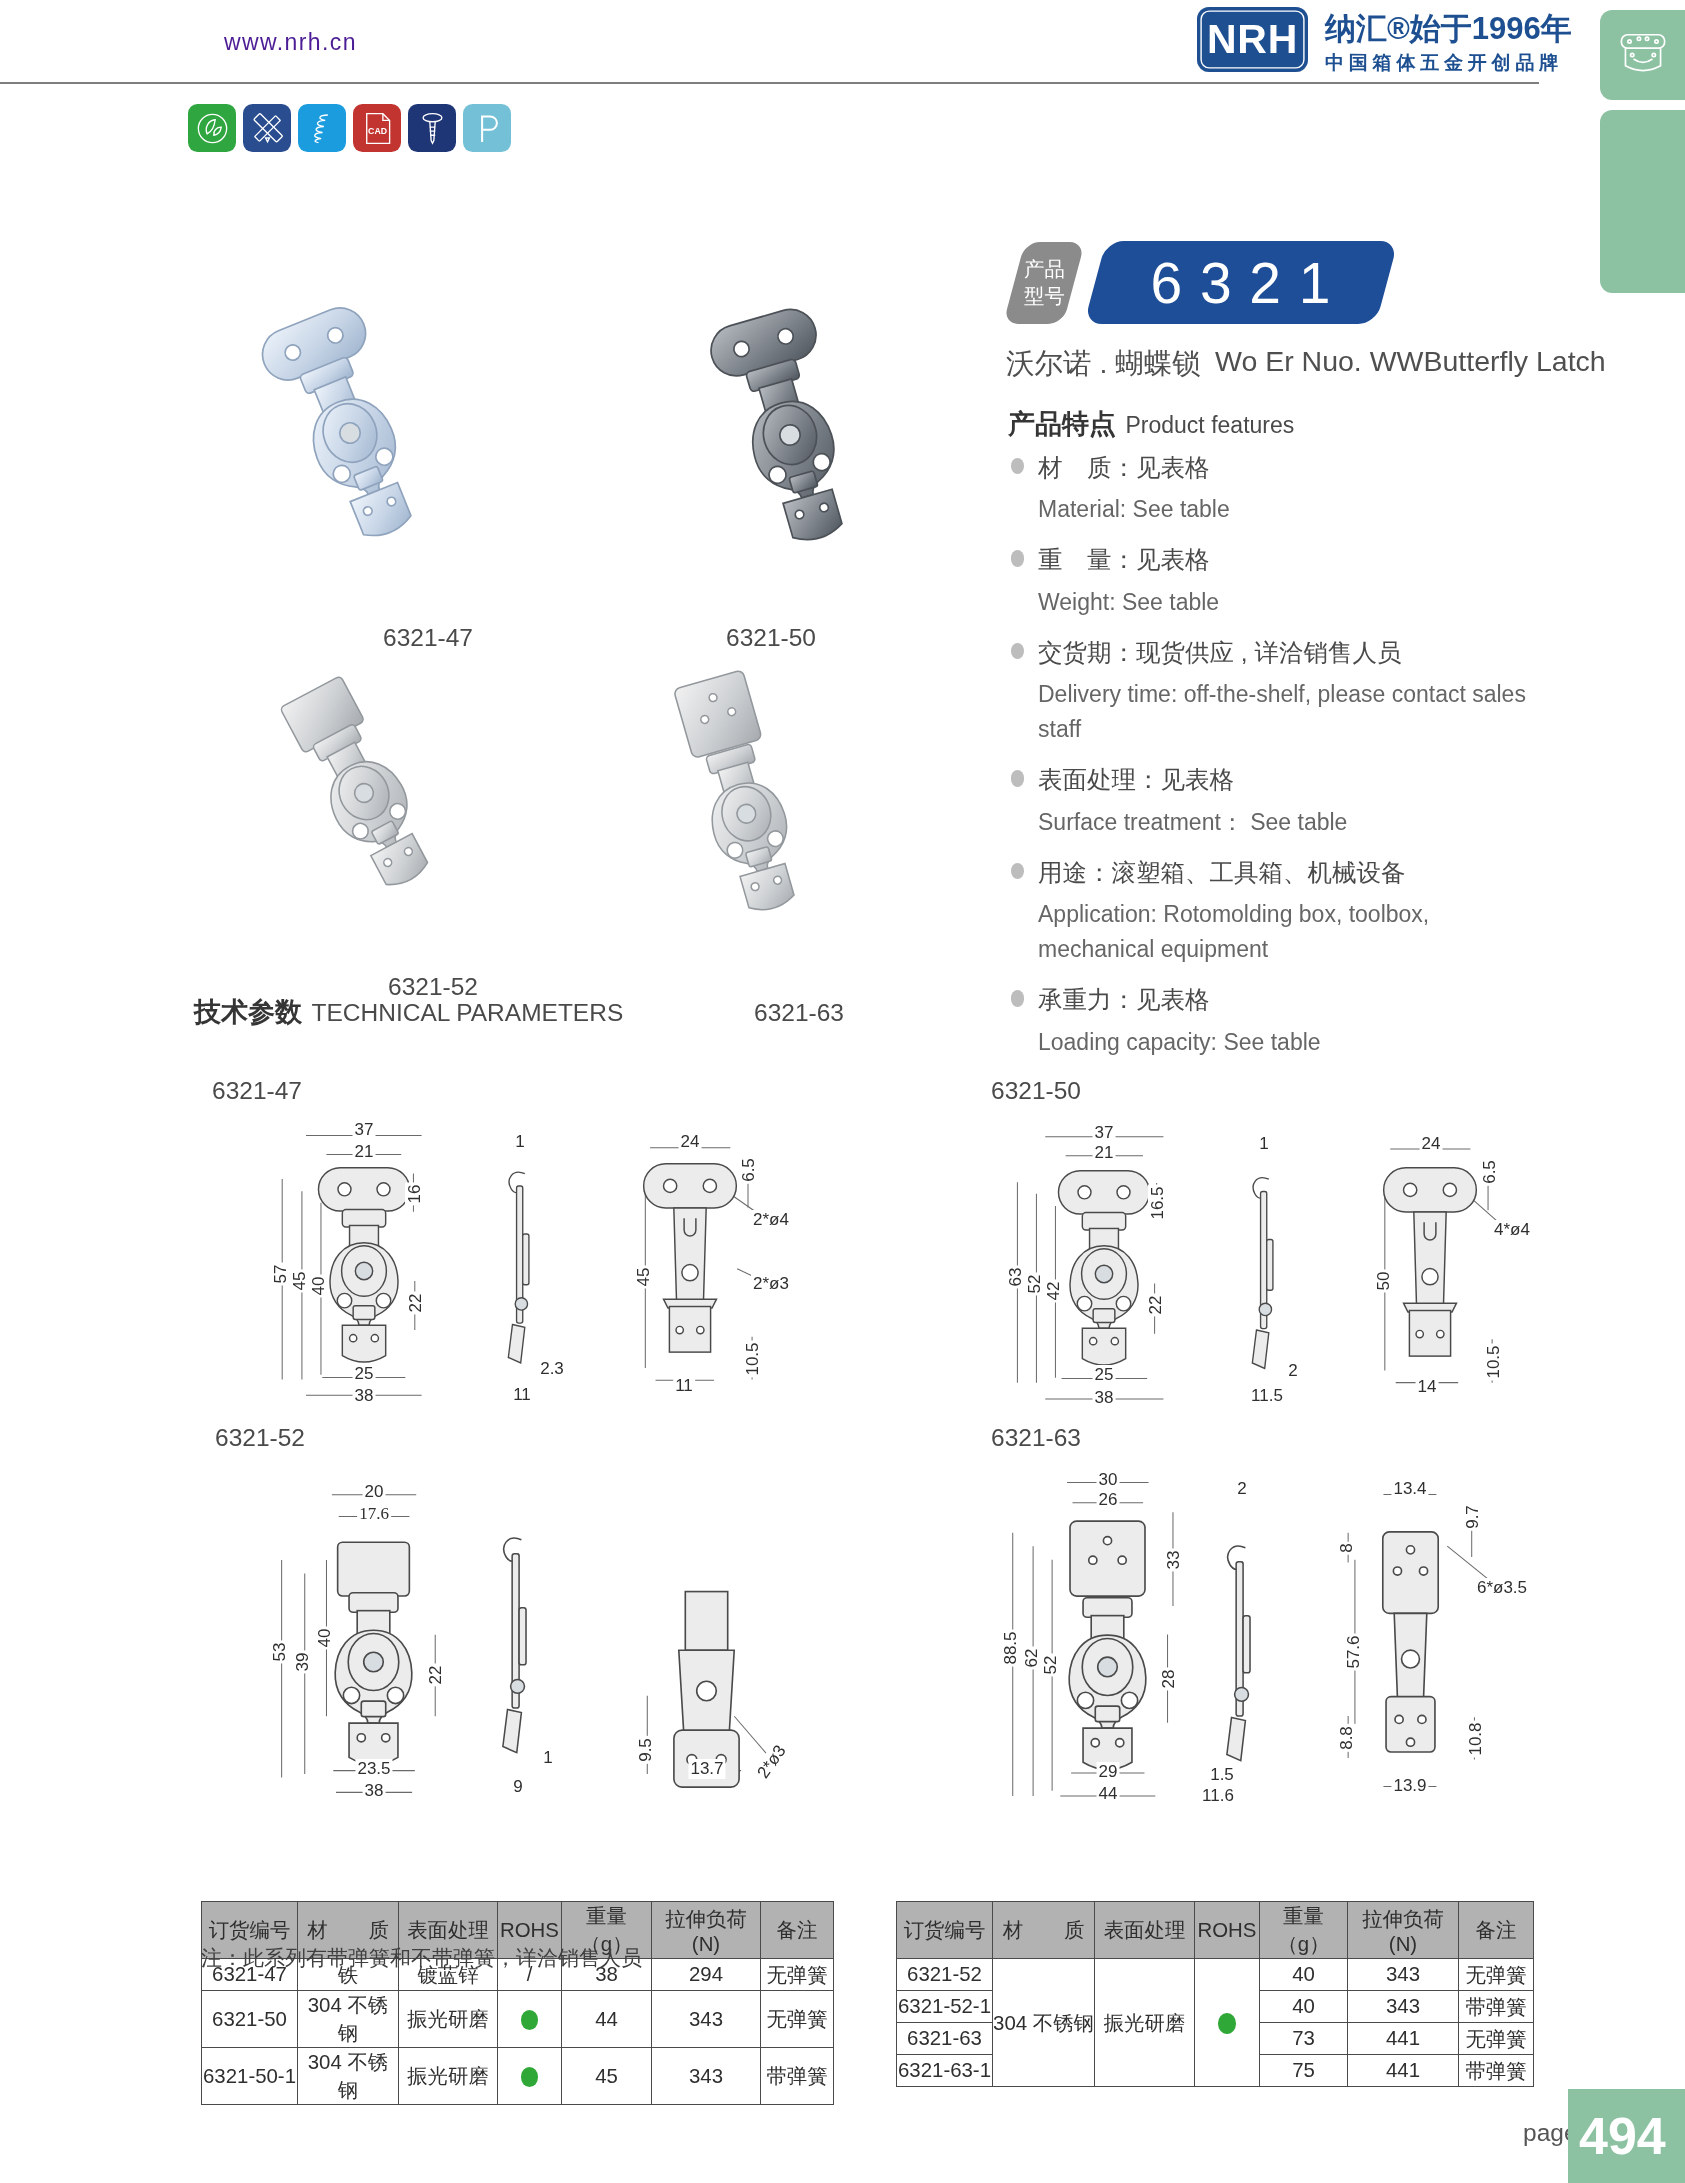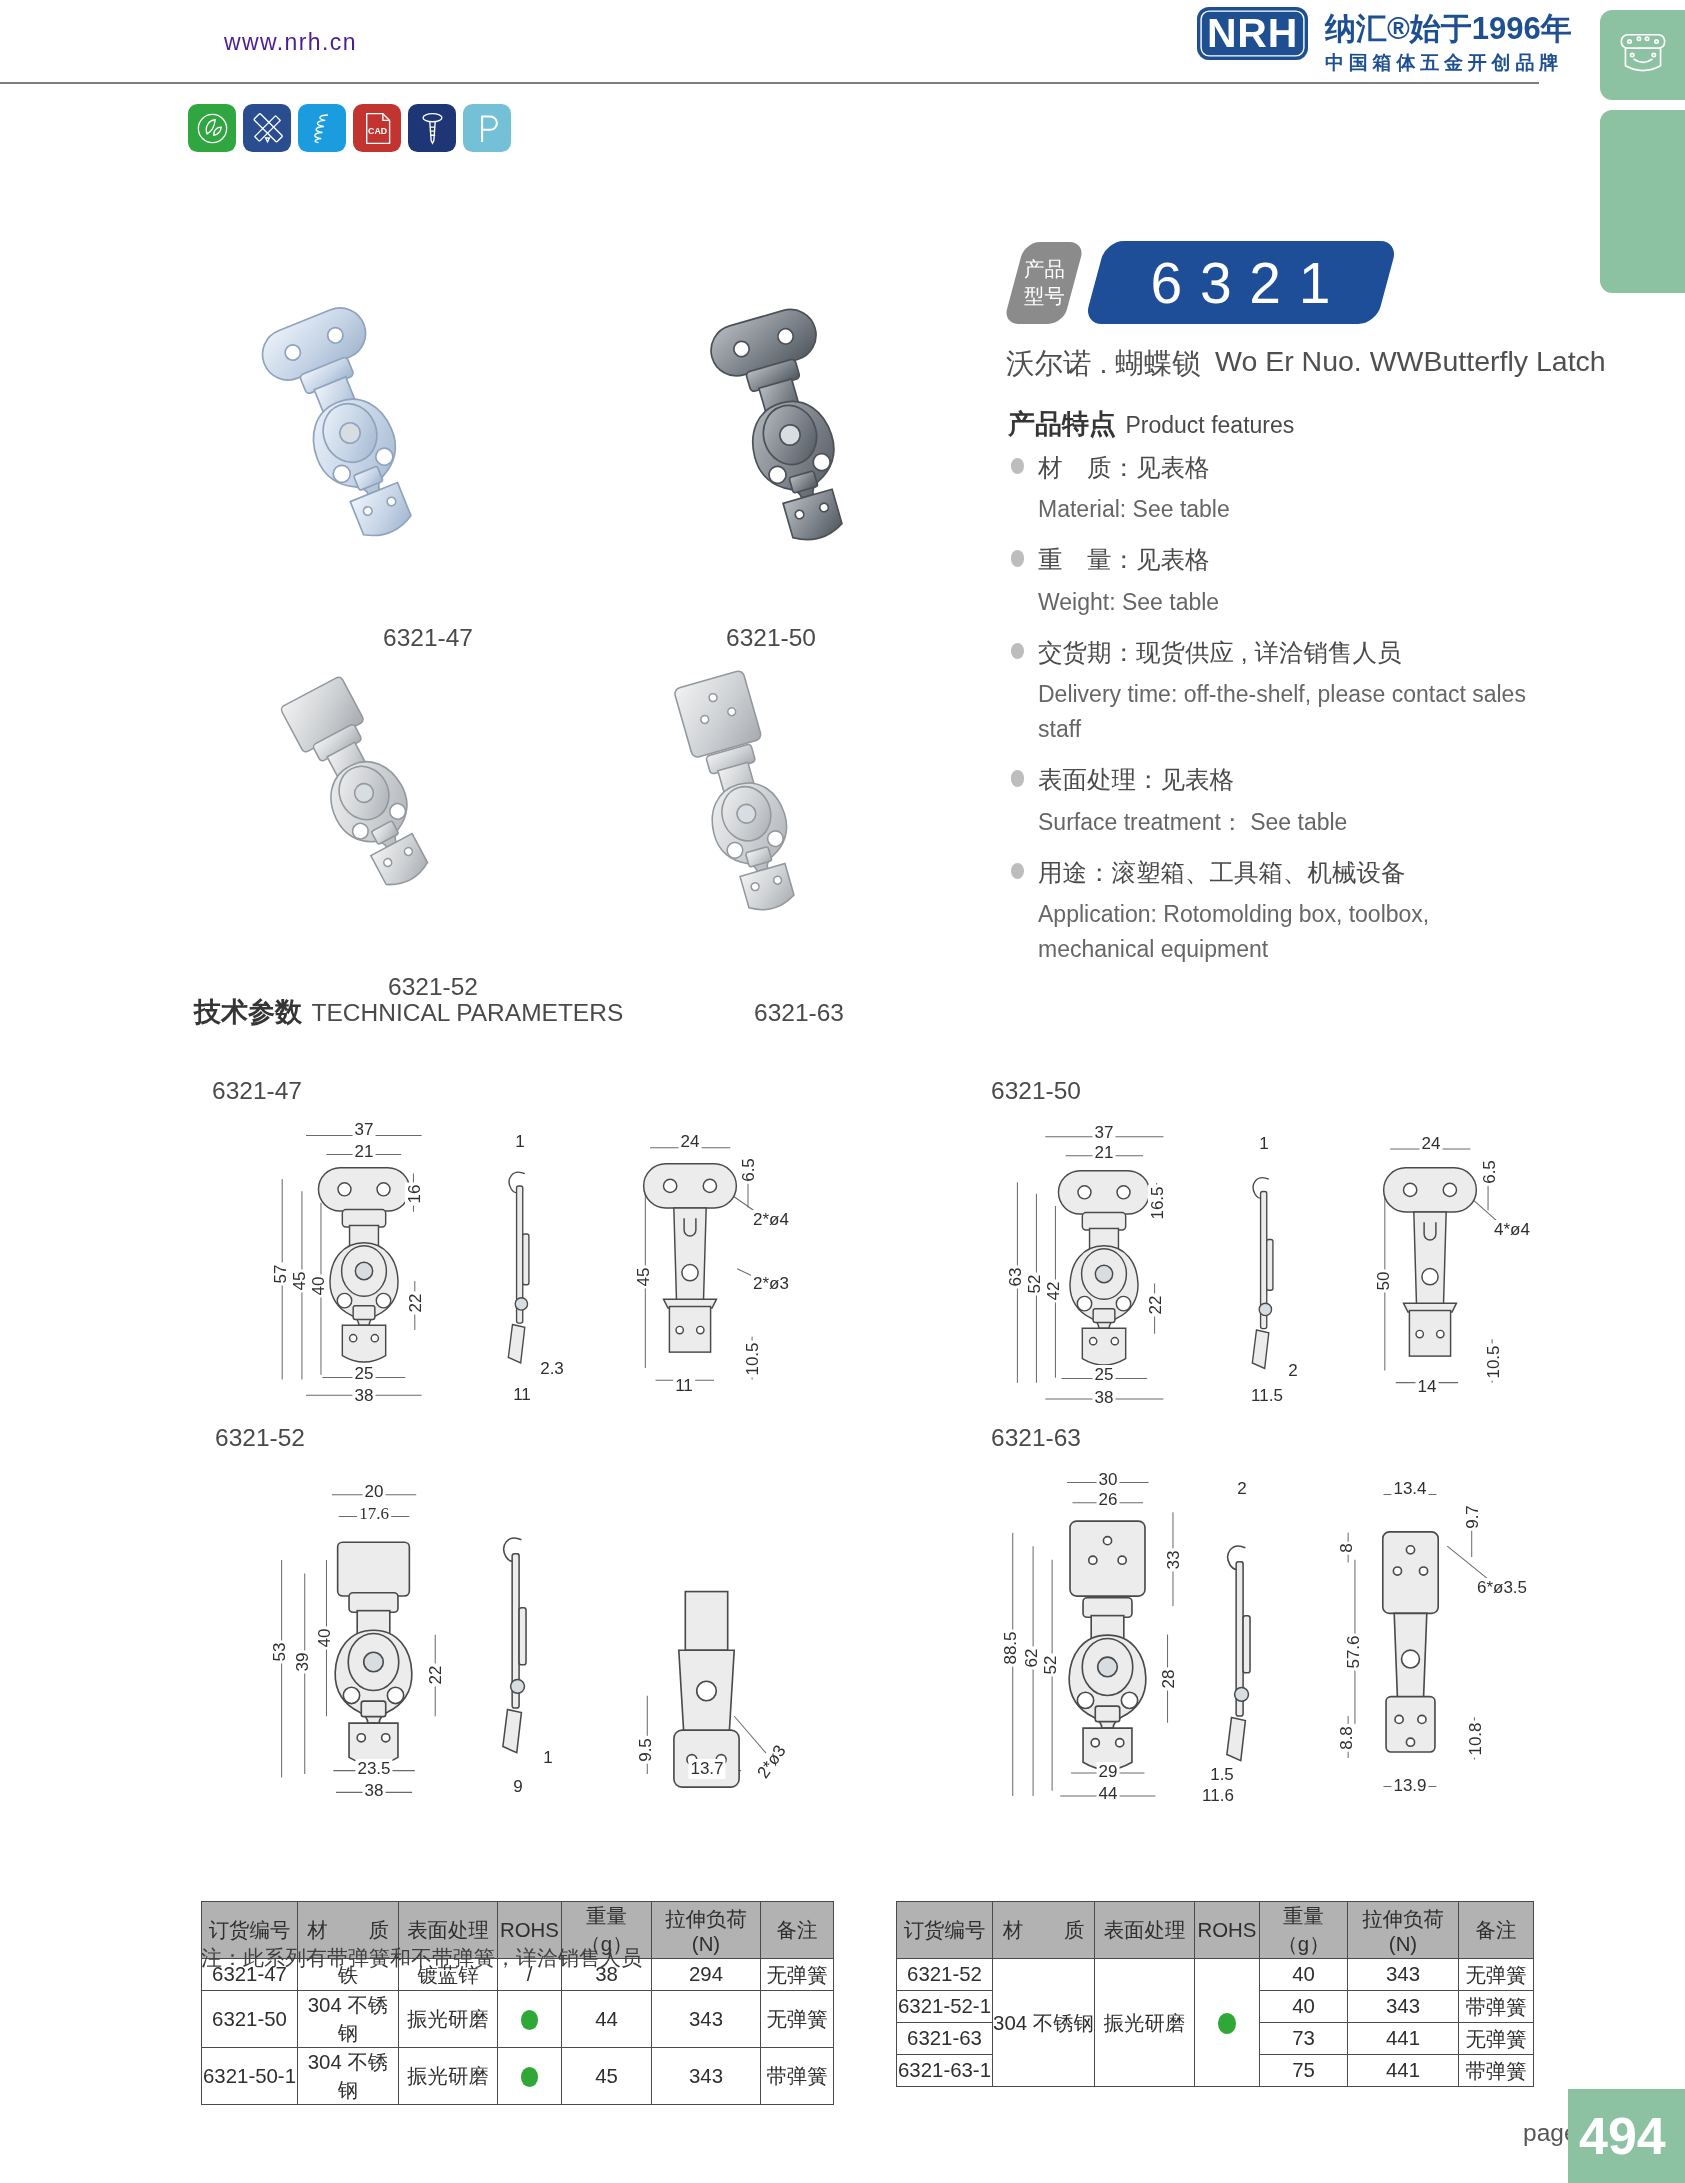--- a/index.html
+++ b/index.html
@@ -1,21 +1,21 @@
 <!DOCTYPE html>
 <html style="font-size:11px"><head>
 <meta charset="utf-8">
 <style>
   html,body{margin:0;padding:0;background:#fff;}
   #page{position:relative;width:1685px;height:2183px;background:#fff;overflow:hidden;
         font-family:"Liberation Sans","DejaVu Sans",sans-serif;color:#3f3f3f;}
   .abs{position:absolute;}
   
   .site-url{left:202px;top:28.5px;font-size:23px;letter-spacing:1.4px;color:#4c1d95;margin-left:22px;}
-  .logo-box{left:1197px;top:6.8px;width:111px;height:53px;background:#1d4f91;border-radius:12.2px;
+  .logo-box{left:1197px;top:6.8px;width:111px;height:65px;background:#1d4f91;border-radius:12.2px;
             display:flex;align-items:center;justify-content:center;box-shadow:inset 0 0 0 3.4px #1d4f91, inset 0 0 0 4.8px #fff;}
   .logo-box span{color:#fff;font-size:41px;font-weight:bold;letter-spacing:0.7px;}
   .brand1{left:1325px;top:8.2px;font-size:31px;font-weight:bold;color:#1d4f91;}
   .brand2{left:1325px;top:50px;font-size:19px;font-weight:bold;letter-spacing:4.8px;color:#1d4f91;}
   .rule{left:0;top:82px;width:1539px;height:2px;background:#7e7e7e;}
   .side-tab{left:1600px;width:86px;background:#8cc2a2;border-radius:12.2px 0 0 12.2px;}
   .tab1{top:10.2px;height:90px;display:flex;align-items:center;justify-content:center;}
   .tab2{top:110px;height:183px;}
   
   .icons{left:188px;top:104px;display:flex;gap:7px;}
@@ -280,20 +280,24 @@
       <div class="en">Delivery time: off-the-shelf, please contact sales staff</div>
     </div>
     <div class="feat">
       <div class="cn">表面处理：见表格</div>
       <div class="en">Surface treatment：  See table</div>
     </div>
     <div class="feat">
       <div class="cn">用途：滚塑箱、工具箱、机械设备</div>
       <div class="en" style="width:489px">Application: Rotomolding box, toolbox, mechanical equipment</div>
     </div>
+    <div class="feat">
+      <div class="cn">承重力：见表格</div>
+      <div class="en">Loading capacity: See table</div>
+    </div>
   </div>
 
   <div class="abs tech-title">
     <span class="t-cn">技术参数</span><span class="t-en" style="font-size:24.5px">TECHNICAL PARAMETERS</span>
   </div>
 
   <div id="panel-0" class="panel" style="left:170px;top:1077px;width:646px;height:340px">
       <svg class="dimlines" width="646" height="340" viewBox="0 0 950 500">
         <line x1="200" y1="86" x2="370" y2="86" stroke="#6a6a6a" stroke-width="1.5"></line>
         <line x1="230" y1="114" x2="340" y2="114" stroke="#6a6a6a" stroke-width="1.5"></line>

